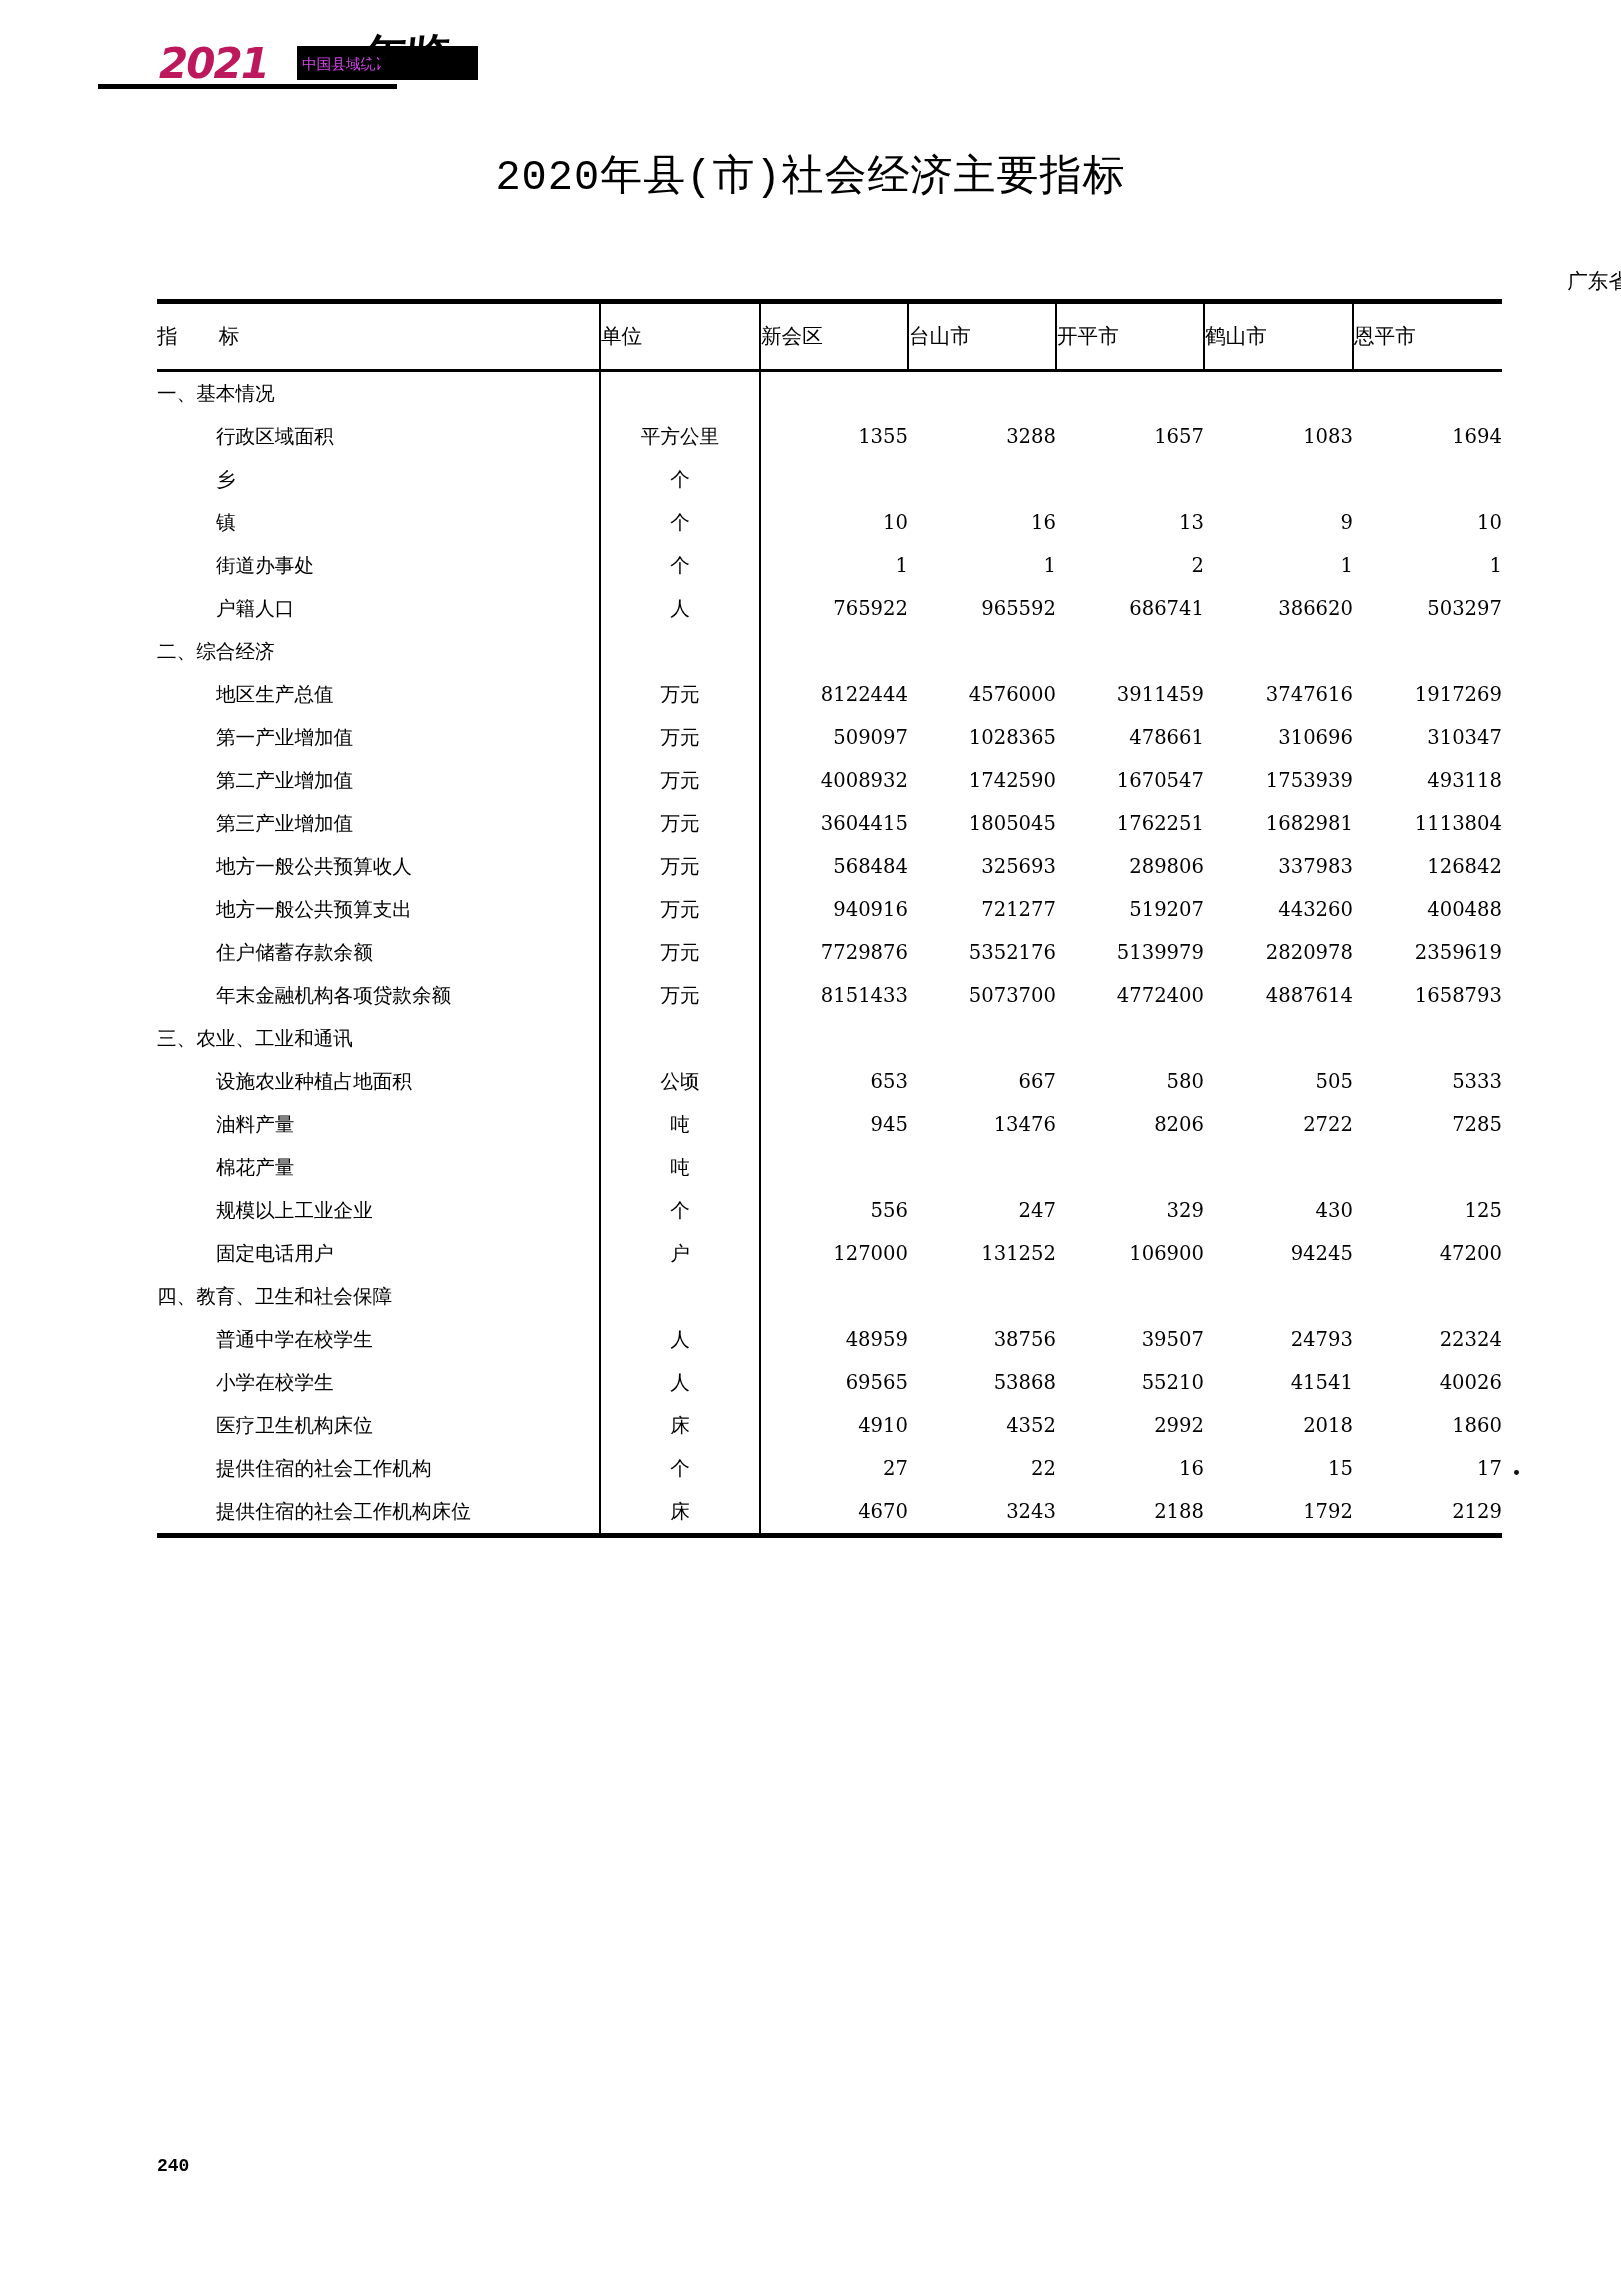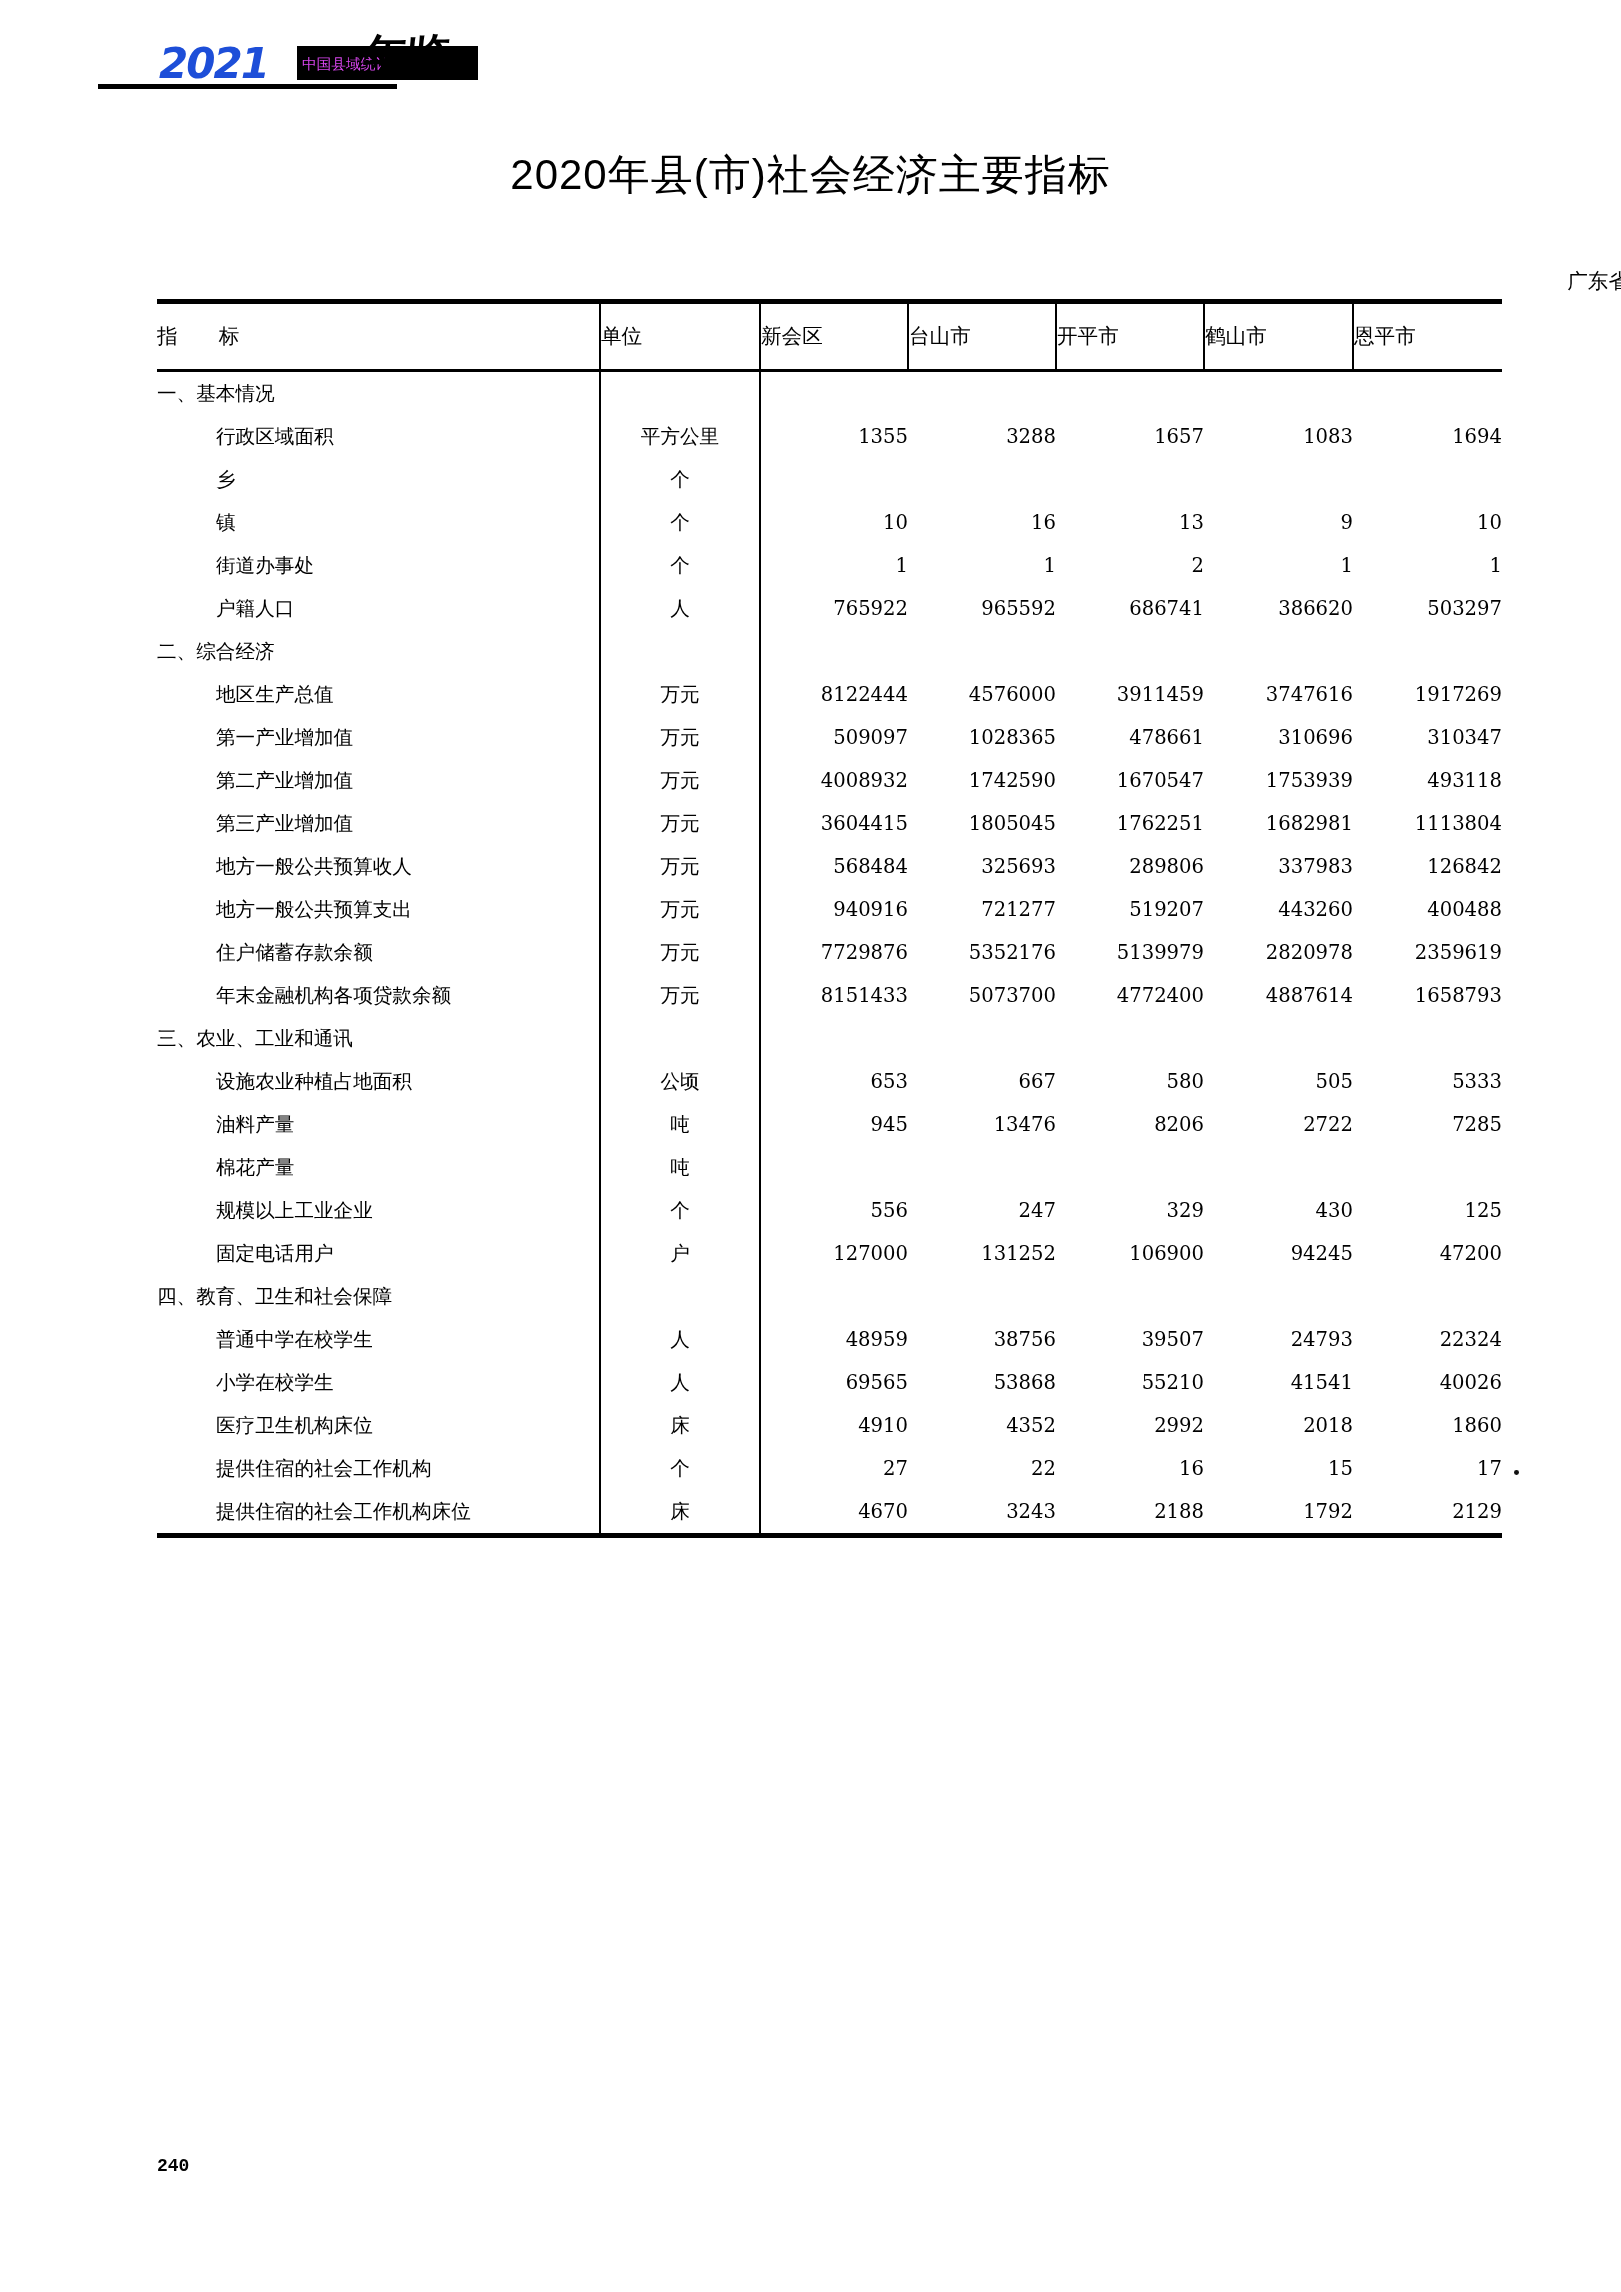--- a/index.html
+++ b/index.html
@@ -36,21 +36,21 @@
   .masthead-year {
     position: absolute;
     left: 61px;
     top: 5.9px;
     font-family: "DejaVu Sans", "Liberation Sans", sans-serif;
     font-weight: bold;
     font-size: 42px;
     font-style: italic;
     letter-spacing: -2px;
     line-height: 1;
-    color: #1d4ed8;
+    color: #be185d;
   }
   .masthead-band {
     position: absolute;
     left: 199px;
     top: 8.8px;
     width: 181px;
     height: 34px;
     background: #000;
     overflow: hidden;
   }
@@ -78,21 +78,21 @@
   }
 
   
   .page-title {
     position: absolute;
     left: 0;
     top: 147px;
     width: 1621px;
     text-align: center;
     font-size: 42px;
-    font-family: Liberation Sans, sans-serif;
+    font-family: Liberation Mono, monospace;
     letter-spacing: 1px;
   }
 
   .province {
     position: absolute;
     left: 0;
     top: 267px;
     width: 1621px;
     text-align: right;
     font-size: 20.6px;

